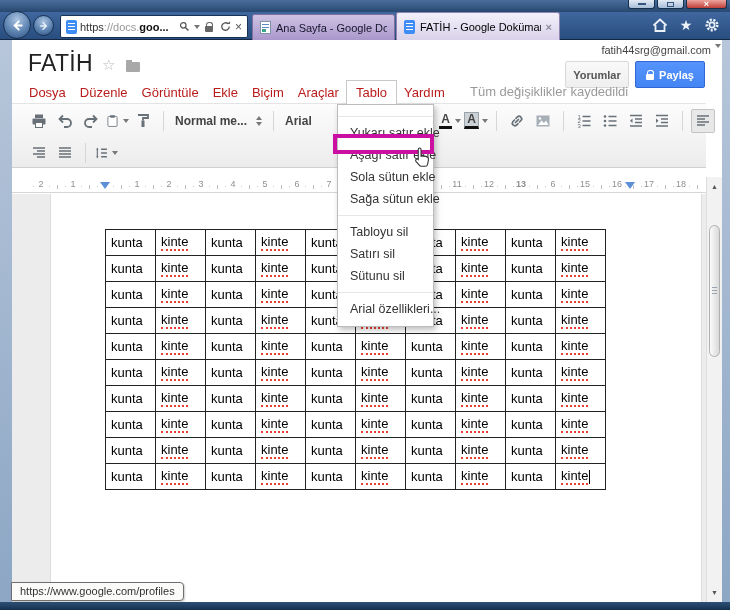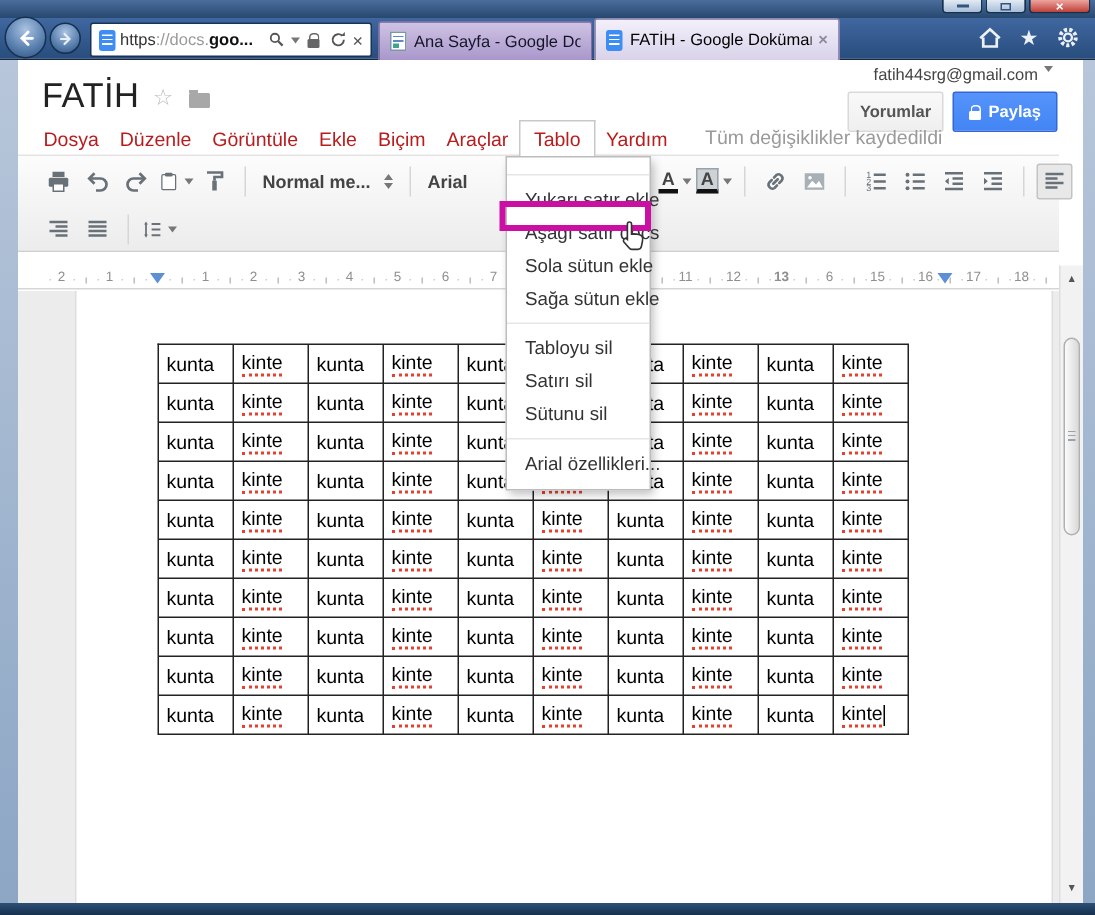--- a/index.html
+++ b/index.html
@@ -58,21 +58,21 @@
     background:linear-gradient(#4a6a92,#34587f);border:1px solid #22405f;border-bottom:none}
   #chrome-icons{position:absolute;right:9px;top:16px;display:flex;gap:8px;align-items:center}
   #chrome-icons .cico{width:18px;height:18px;display:flex;align-items:center;justify-content:center}
   .star{color:#ecf1f8;font-size:14px;line-height:14px}
 
   
   #doc-title{position:absolute;left:28px;top:50px;font-size:23px;color:#222;font-weight:500;letter-spacing:.3px}
   #title-star{position:absolute;left:102px;top:56px;color:#bbb;font-size:15px}
   #title-folder{position:absolute;left:126px;top:62px;width:14px;height:10px;background:#a8a8a8;border-radius:1px}
   #title-folder::before{content:'';position:absolute;top:-2px;left:0;width:6px;height:2px;background:#a8a8a8}
-  #account{position:absolute;right:28px;top:44px;font-size:11px;color:#444;display:flex;align-items:flex-start;gap:4px}
+  #account{position:absolute;right:9px;top:44px;font-size:11px;color:#444;display:flex;align-items:flex-start;gap:4px}
   .btn{position:absolute;height:27px;border-radius:2px;font-size:11px;font-weight:bold;
     display:flex;align-items:center;justify-content:center;gap:5px}
   #btn-comments{right:101px;top:61px;width:64px;background:linear-gradient(#f9f9f9,#efefef);
     border:1px solid #d9d9d9;color:#555}
   #btn-share{right:25px;top:61px;width:70px;background:linear-gradient(#5693fb,#4285f4);
     border:1px solid #3367d6;color:#fff}
 
   #menubar{position:absolute;left:22px;top:80px;height:24px;display:flex;font-size:13px;color:#b91c1c;z-index:56}
   .mi{padding:0 7px;display:flex;align-items:center;height:24px}
   .mi.open{background:#fff;border:1px solid #c8c8c8;border-bottom:none;padding:0 9px}
@@ -775,21 +775,21 @@
       </div>
       <div class="cell">
         <span class="missp">kinte</span>
         <span class="caret"></span>
       </div>
     </div>
 
   <div id="ctxmenu">
       <div class="cmsep"></div>
       <div class="cmi">Yukarı satır ekle</div>
-      <div class="cmi">Aşağı satır docs</div>
+      <div class="cmi">Aşağı satır ekle</div>
       <div class="cmi">Sola sütun ekle</div>
       <div class="cmi">Sağa sütun ekle</div>
       <div class="cmsep"></div>
       <div class="cmi">Tabloyu sil</div>
       <div class="cmi">Satırı sil</div>
       <div class="cmi">Sütunu sil</div>
       <div class="cmsep"></div>
       <div class="cmi">Arial özellikleri...</div>
     </div>
   <div id="hlbox"></div>
@@ -801,13 +801,14 @@
 
   <div id="vscroll">
     <div class="sarrow up">▲</div>
     <div id="sthumb"></div>
     <div class="sarrow down">▼</div>
   </div>
 
   <div id="lframe"></div>
   <div id="rframe"></div>
   <div id="bframe"></div>
+  <div id="tooltip">https://www.google.com/profiles</div>
 </div>
 
 </body></html>

